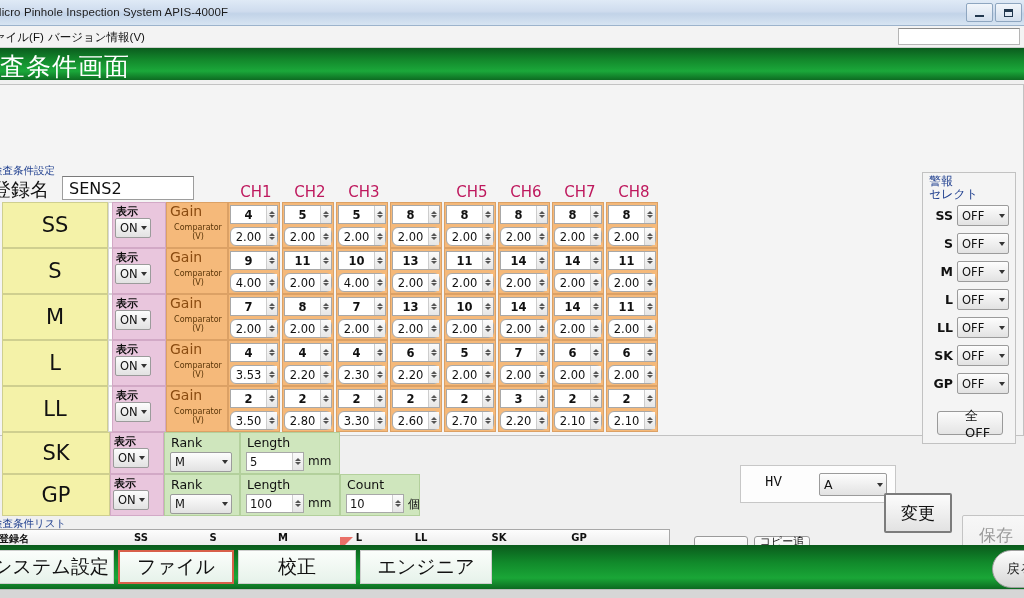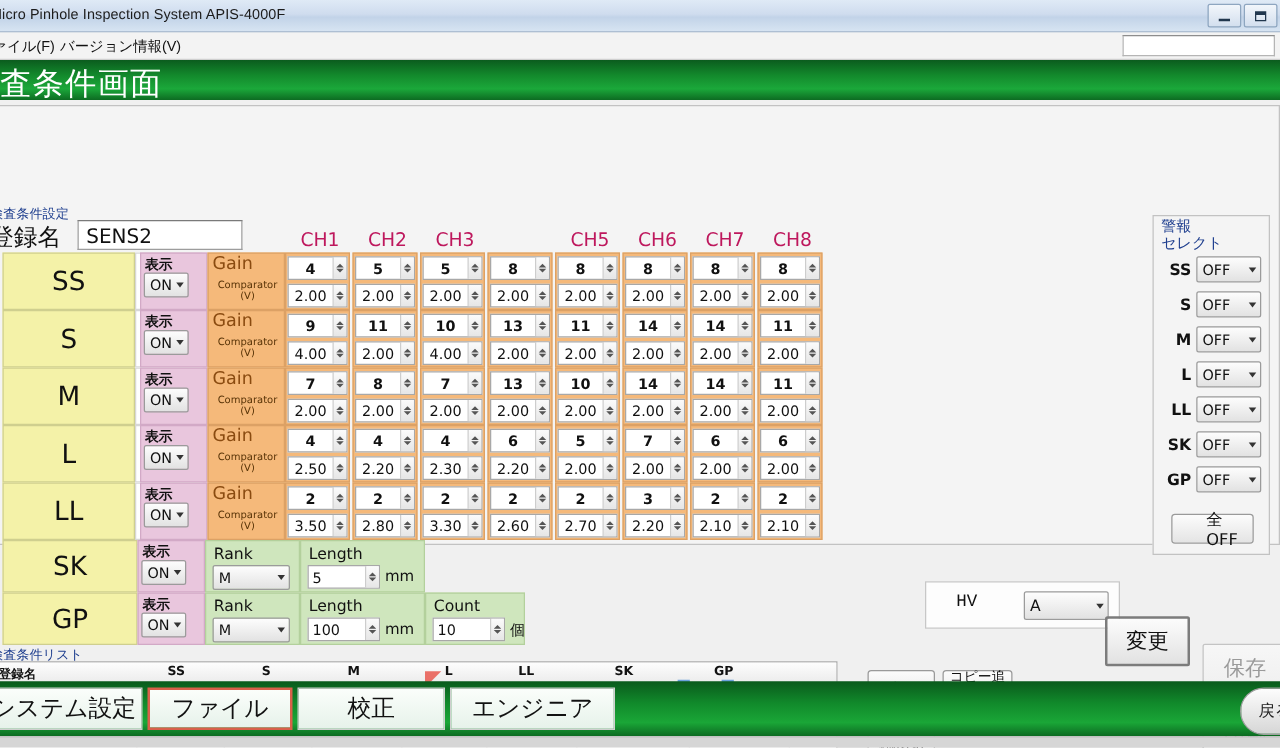--- a/index.html
+++ b/index.html
@@ -175,21 +175,21 @@
     background: linear-gradient(180deg,#fbfbfb,#e6e6e6);
     display: flex; flex-direction: column; justify-content: center; align-items: center;
   }
   .spin .sb i {
     display: block; width: 0; height: 0; border-left: 3px solid transparent;
     border-right: 3px solid transparent; margin: 0;
   }
   .spin .sb i.up { border-bottom: 3.5px solid #555; margin-bottom: 1px; }
   .spin .sb i.dn { border-top: 3.5px solid #555; }
   .spin-top { top: 2px; }
-  .spin-bot { top: 24px; }
+  .spin-bot { top: 24px; border-radius: 6px; }
   .spin-bot .sv { font-weight: normal; }
 
   
   .skrow { position: absolute; left: 0; height: 42px; }
   .green-cell {
     position: absolute; background: #cfe6bd; border: 1px solid #b3d09c;
     height: 42px;
   }
   .gc-lbl {
     position: absolute; left: 6px; top: 2px; font-size: 12.5px; color: #111;
@@ -829,21 +829,21 @@
           </div>
           <div class="ch-cell" style="left:228px">
             <div class="spin spin-top">
               <span class="sv">4</span>
               <span class="sb">
                 <i class="up"></i>
                 <i class="dn"></i>
               </span>
             </div>
             <div class="spin spin-bot">
-              <span class="sv">2.50</span>
+              <span class="sv">3.53</span>
               <span class="sb">
                 <i class="up"></i>
                 <i class="dn"></i>
               </span>
             </div>
           </div>
           <div class="ch-cell" style="left:282px">
             <div class="spin spin-top">
               <span class="sv">4</span>
               <span class="sb">

